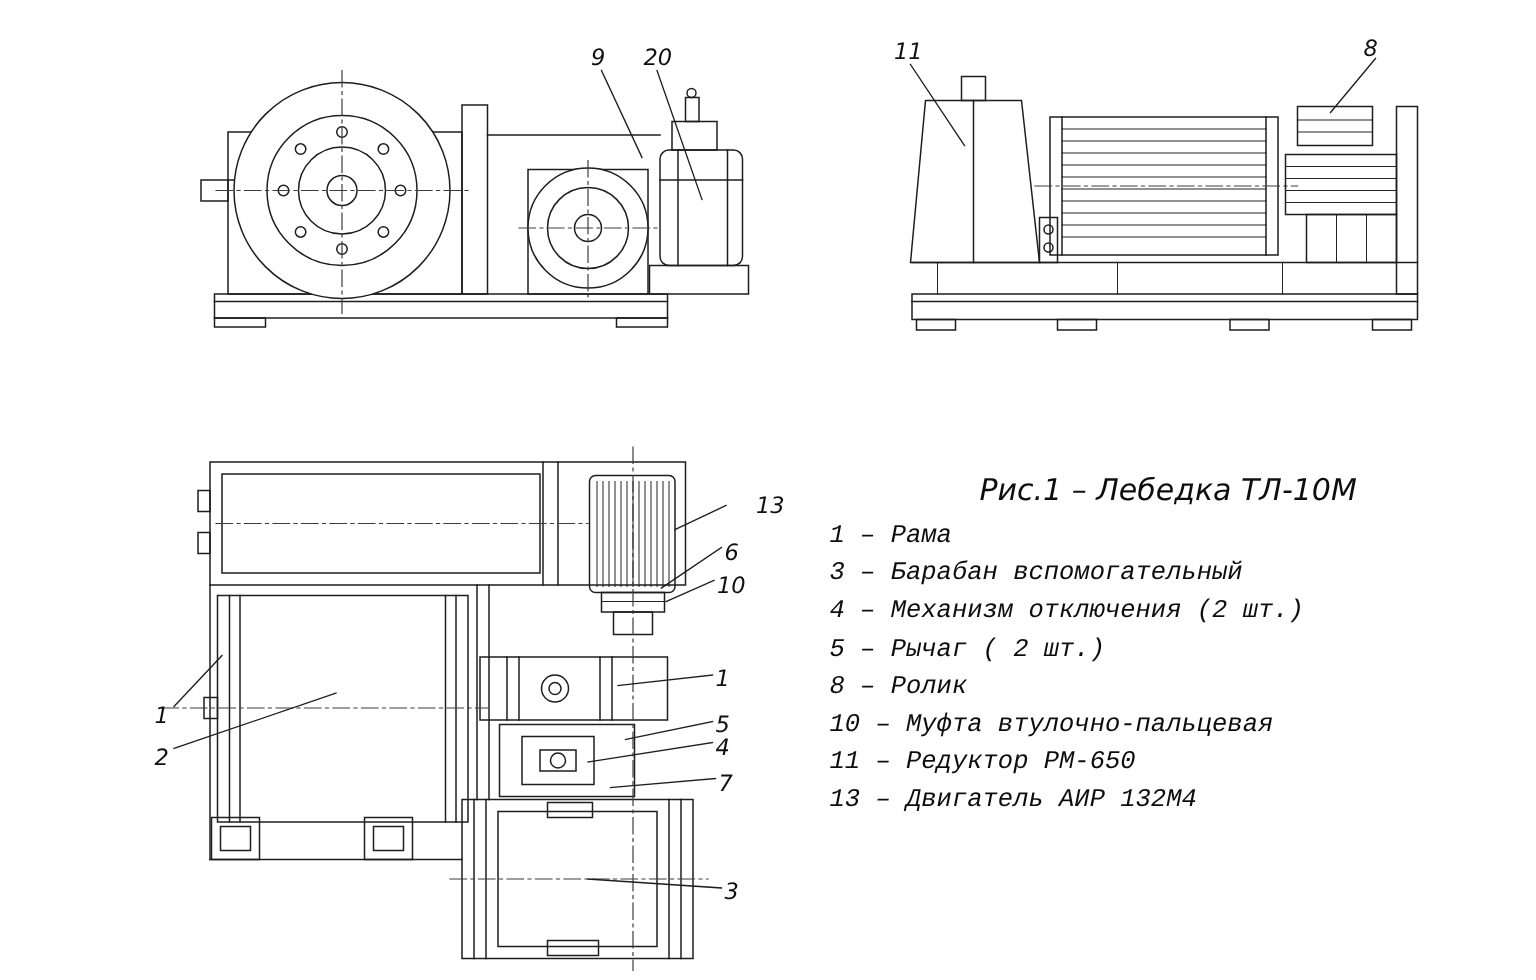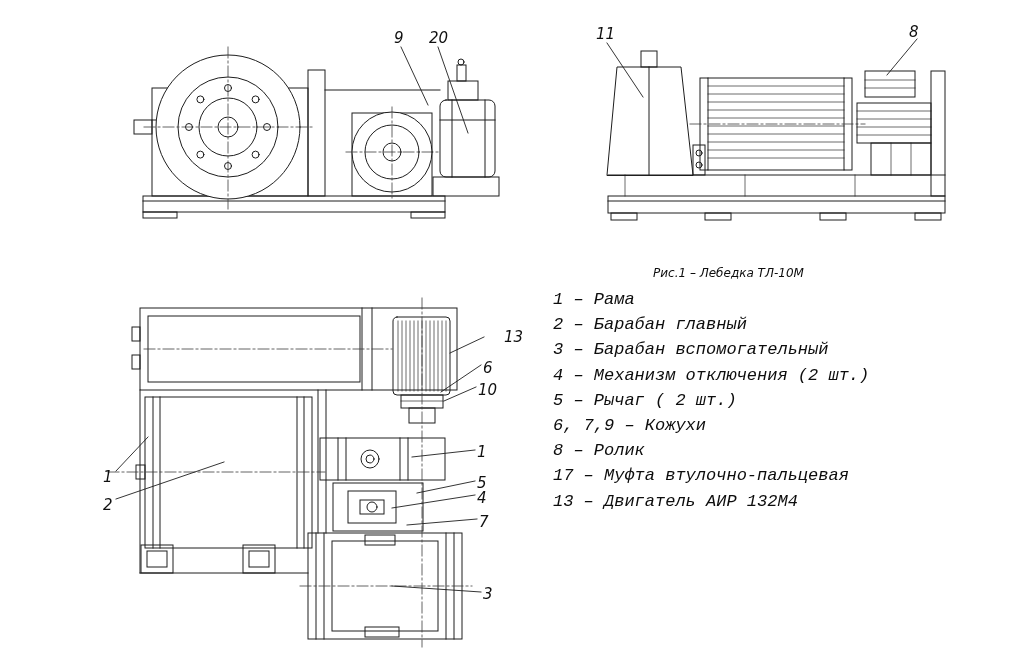--- a/index.html
+++ b/index.html
@@ -15,21 +15,21 @@
   .view .cl{stroke:#3c3c3c;stroke-width:0.8;stroke-dasharray:11 3 2 3;}
   .view .thin{stroke-width:0.65;}
   .view .ld{stroke-width:0.9;}
   .callout{
     position:absolute;font-style:italic;font-size:15px;line-height:16px;color:#101010;
   }
   .caption{
     position:absolute;left:553px;top:266px;width:470px;
     font-style:italic;color:#0d0d0d;
   }
-  .caption-title{font-size:12px;padding-left:100px;margin-bottom:7px;white-space:nowrap;}
+  .caption-title{font-size:20px;padding-left:100px;margin-bottom:7px;white-space:nowrap;margin-top:48px;}
   .legend-item{font-size:17px;line-height:25.2px;white-space:nowrap;font-family:Liberation Mono, monospace;}
 </style>
 </head>
 <body>
 
 <svg class="view" style="left:130px;top:25px" width="380" height="210" viewBox="0 0 380 210">
   <g>
     <rect x="13" y="171" width="302" height="16"></rect>
     <line x1="13" y1="176" x2="315" y2="176"></line>
     <rect x="13" y="187" width="34" height="6"></rect>
@@ -247,22 +247,21 @@
 <span class="callout" style="left:477px;top:490px">4</span>
 <span class="callout" style="left:479px;top:514px">7</span>
 <span class="callout" style="left:483px;top:586px">3</span>
 <span class="callout" style="left:103px;top:469px">1</span>
 <span class="callout" style="left:103px;top:497px">2</span>
 
 <div class="caption">
   <div class="caption-title">Рис.1 – Лебедка ТЛ-10М</div>
   <div>
     <div class="legend-item">1 – Рама</div>
-    <div class="legend-item">2 – Барабан главный</div>
     <div class="legend-item">3 – Барабан вспомогательный</div>
     <div class="legend-item">4 – Механизм отключения (2 шт.)</div>
     <div class="legend-item">5 – Рычаг ( 2 шт.)</div>
-    <div class="legend-item">6, 7,9 – Кожухи</div>
     <div class="legend-item">8 – Ролик</div>
-    <div class="legend-item">17 – Муфта втулочно-пальцевая</div>
+    <div class="legend-item">10 – Муфта втулочно-пальцевая</div>
+    <div class="legend-item">11 – Редуктор РМ-650</div>
     <div class="legend-item">13 – Двигатель АИР 132М4</div>
   </div>
 </div>
 
 </body></html>

